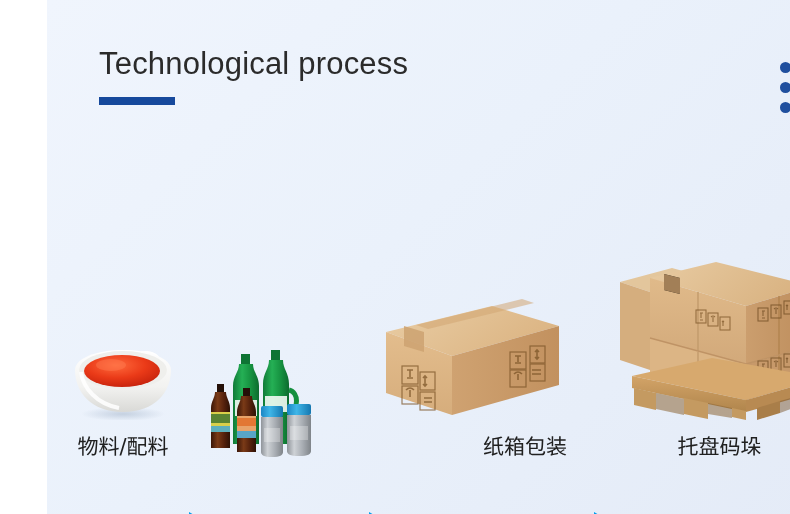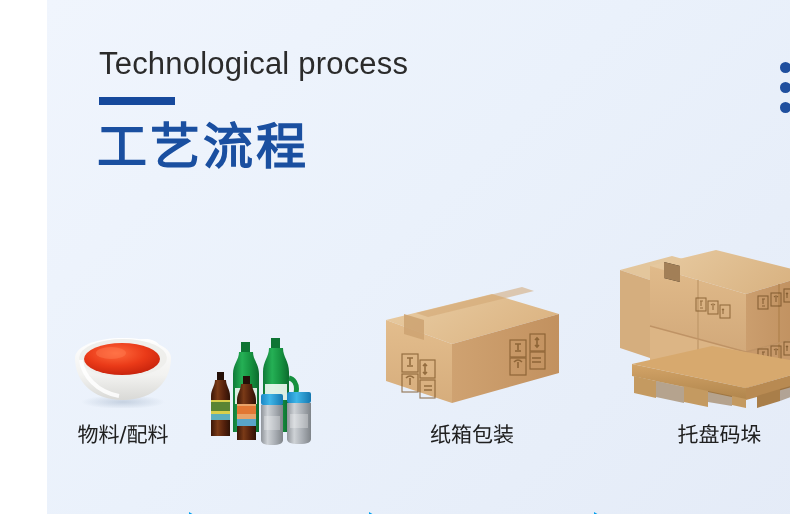--- a/index.html
+++ b/index.html
@@ -78,42 +78,42 @@
   .flow {
     position: absolute;
     left: 0;
     top: 210px;
     width: 790px;
     height: 250px;
   }
 
   .stage {
     position: absolute;
-    bottom: 12px;
+    bottom: 0;
     text-align: center;
   }
   .stage .art {
     position: relative;
     height: 175px;
     display: flex;
     align-items: flex-end;
     justify-content: center;
   }
   .stage .cap {
     margin-top: 14px;
     font-size: 21px;
     line-height: 26px;
     color: #202020;
     white-space: nowrap;
     font-family: "DejaVu Sans", "Liberation Sans", sans-serif;
   }
 
   .stage-material { left: 6px;  width: 140px; }
   .stage-filling  { left: 158px; width: 140px; }
-  .stage-carton   { left: 330px; width: 190px; }
+  .stage-carton   { left: 330px; width: 190px; text-align: right; }
   .stage-pallet   { left: 560px; width: 225px; }
 
   
   .arrow {
     position: absolute;
     top: 300px;
     width: 62px;
     height: 34px;
   }
   .arrow-1 { left: 106px; }
@@ -135,21 +135,20 @@
 </style>
 </head>
 <body>
 
 <div class="page">
 
   <div class="header-en">Technological process</div>
 
   <div class="header-rule"></div>
 
-  <div class="header-cn">工艺流程</div>
 
   <div class="dots">
     <span></span>
     <span></span>
     <span></span>
   </div>
 
   <div class="flow">
 
     <div class="stage stage-material">

